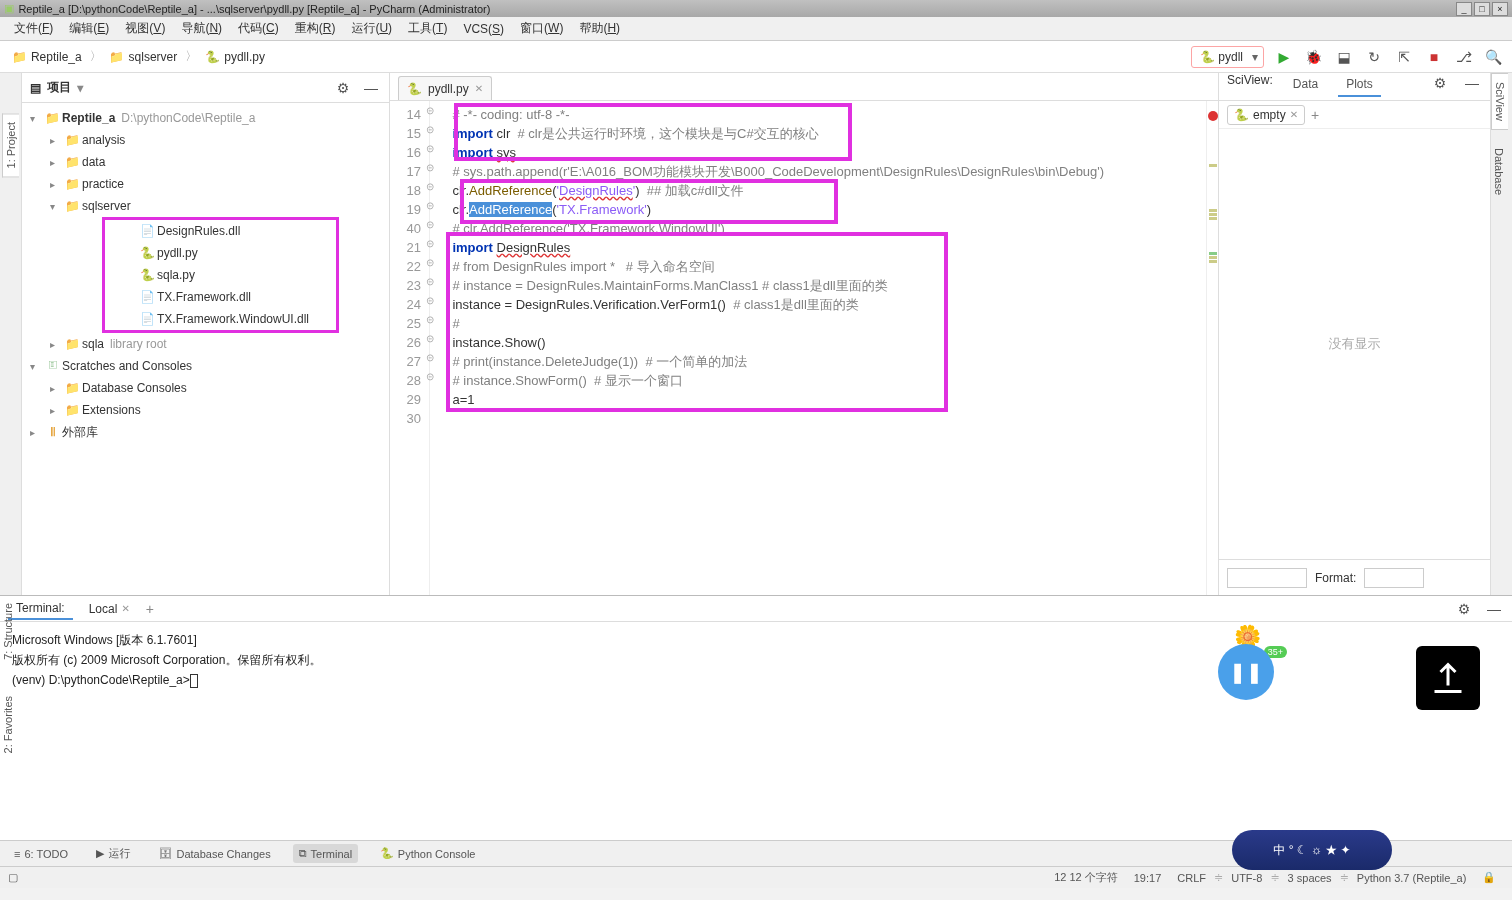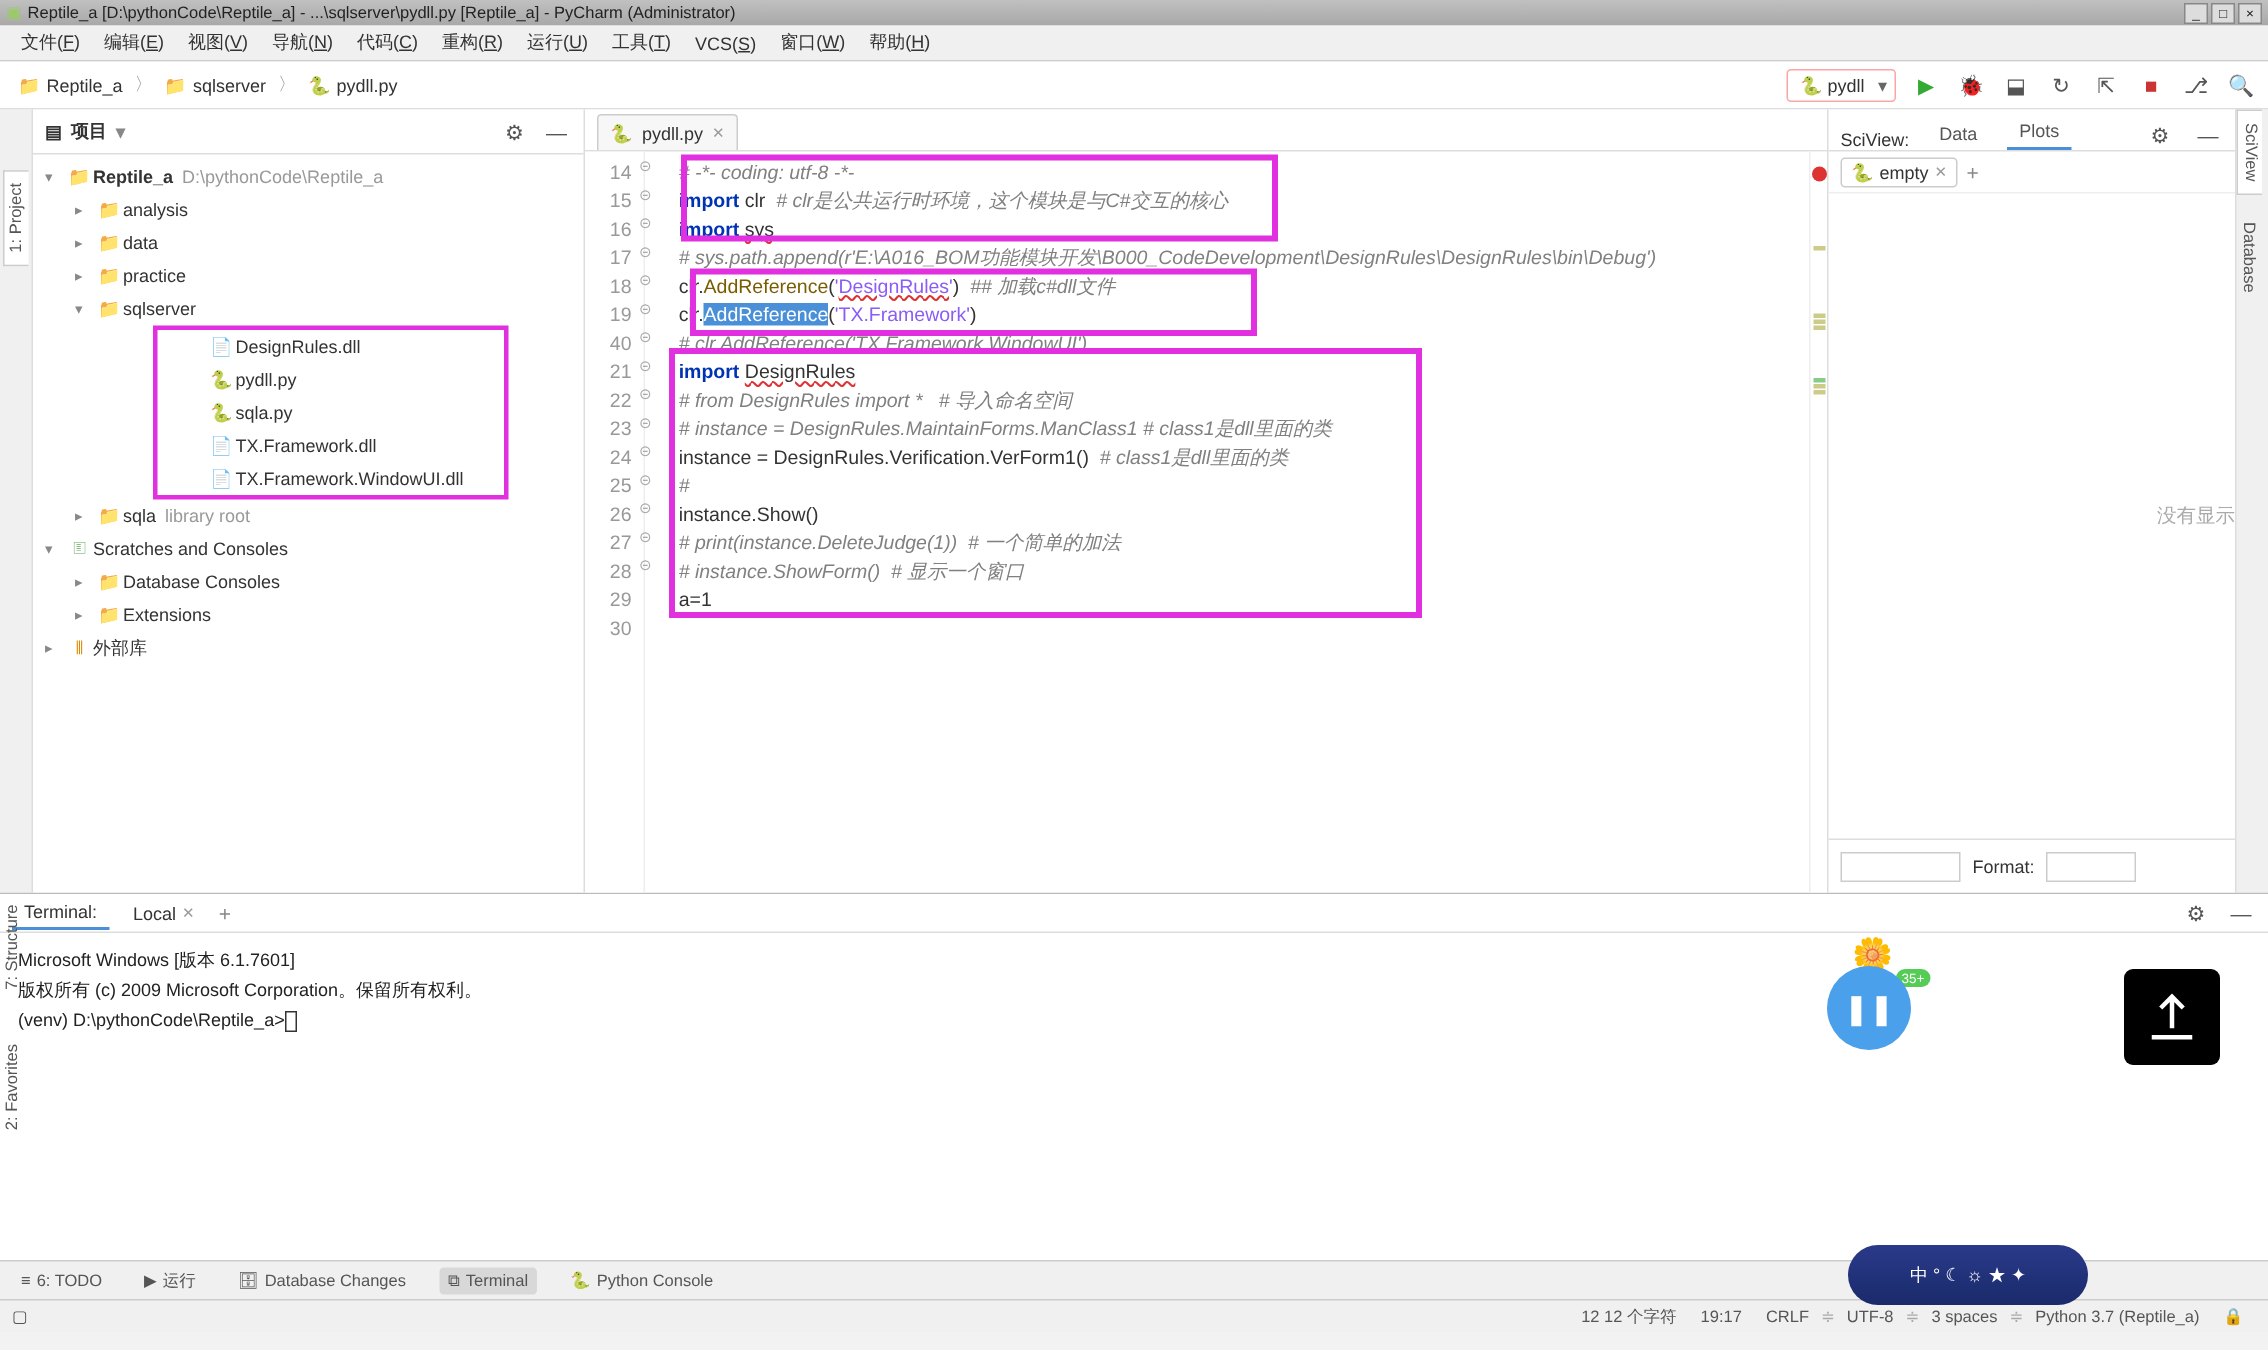--- a/index.html
+++ b/index.html
@@ -42,37 +42,37 @@
 .editor-area { flex: 1; display: flex; flex-direction: column; background: #fff; }
 .editor-tabs { height: 28px; border-bottom: 1px solid #ddd; display: flex; align-items: flex-end; padding-left: 8px; }
 .editor-tab { padding: 4px 8px; border: 1px solid #ccc; border-bottom: none; border-radius: 3px 3px 0 0; background: #f7f7f7; display: flex; align-items: center; gap: 6px; cursor: pointer; height: 24px; }
 .editor-tab .close { color: #999; font-size: 10px; }
 .editor-body { flex: 1; display: flex; font-family: "Consolas","Courier New",monospace; font-size: 13px; position: relative; overflow: hidden; }
 .gutter { width: 40px; text-align: right; padding: 4px 8px 4px 0; color: #999; background: #fff; border-right: 1px solid #eee; }
 .gutter div { height: 19px; line-height: 19px; }
 .code { flex: 1; padding: 4px 0 4px 8px; position: relative; }
 .code-line { height: 19px; line-height: 19px; white-space: pre; }
 .kw { color: #0033b3; font-weight: bold; }
-.comment { color: #808080; font-style: italic; }
+.comment { color: #808080; }
 .string { color: #8b5cf6; font-weight: normal; }
 .func { color: #7a5c00; }
 .sel { background: #4a90d9; color: #fff; }
 .err-underline { text-decoration: underline wavy #d33; }
 .code-overlay { position: absolute; border: 4px solid #e030e0; pointer-events: none; }
 .error-stripe { width: 12px; background: #fff; border-left: 1px solid #eee; }
 .error-mark { width: 8px; height: 3px; margin: 1px auto; }
 .right-panel { width: 272px; border-left: 1px solid #ddd; background: #fff; display: flex; flex-direction: column; }
-.sciview-header { height: 28px; border-bottom: 1px solid #ddd; display: flex; align-items: flex-end; padding: 0 8px; gap: 12px; }
+.sciview-header { height: 28px; border-bottom: 1px solid #ddd; display: flex; align-items: flex-start; padding: 0 8px; gap: 12px; }
 .sciview-header .tab { padding: 4px 8px; cursor: pointer; color: #555; }
 .sciview-header .tab.active { border-bottom: 2px solid #4a90d9; }
 .sciview-header .spacer { flex: 1; }
 .sciview-tabs { height: 28px; display: flex; align-items: center; padding: 0 8px; gap: 6px; border-bottom: 1px solid #eee; }
 .sciview-tabs .stab { padding: 2px 6px; border: 1px solid #ccc; border-radius: 3px; display: flex; align-items: center; gap: 4px; cursor: pointer; }
 .sciview-tabs .add { color: #888; font-size: 14px; cursor: pointer; }
-.plot-area { flex: 1; display: flex; align-items: center; justify-content: flex-end; color: #aaa; font-size: 13px; }
+.plot-area { flex: 1; display: flex; align-items: center; justify-content: center; color: #aaa; font-size: 13px; }
 .plot-controls { height: 36px; border-top: 1px solid #ddd; display: flex; align-items: center; padding: 11px 8px; gap: 8px; }
 .plot-controls input { border: 1px solid #ccc; padding: 3px; font-size: 11px; }
 .right-gutter { width: 22px; background: #f0f0f0; border-left: 1px solid #ddd; }
 .right-gutter .vtab { writing-mode: vertical-rl; padding: 8px 2px; cursor: pointer; font-size: 11px; color: #555; display: block; }
 .right-gutter .vtab.active { background: #fff; border: 1px solid #ccc; border-right: none; }
 .terminal-panel { height: 245px; border-top: 1px solid #bbb; background: #fff; display: flex; flex-direction: column; }
 .terminal-header { height: 26px; border-bottom: 1px solid #ddd; display: flex; align-items: center; padding: 0 8px; gap: 10px; }
 .terminal-header .ttab { padding: 3px 8px; cursor: pointer; border-bottom: 2px solid transparent; }
 .terminal-header .ttab.active { border-bottom-color: #4a90d9; }
 .terminal-header .local-tab { padding: 2px 6px; display: flex; align-items: center; gap: 4px; cursor: pointer; }

